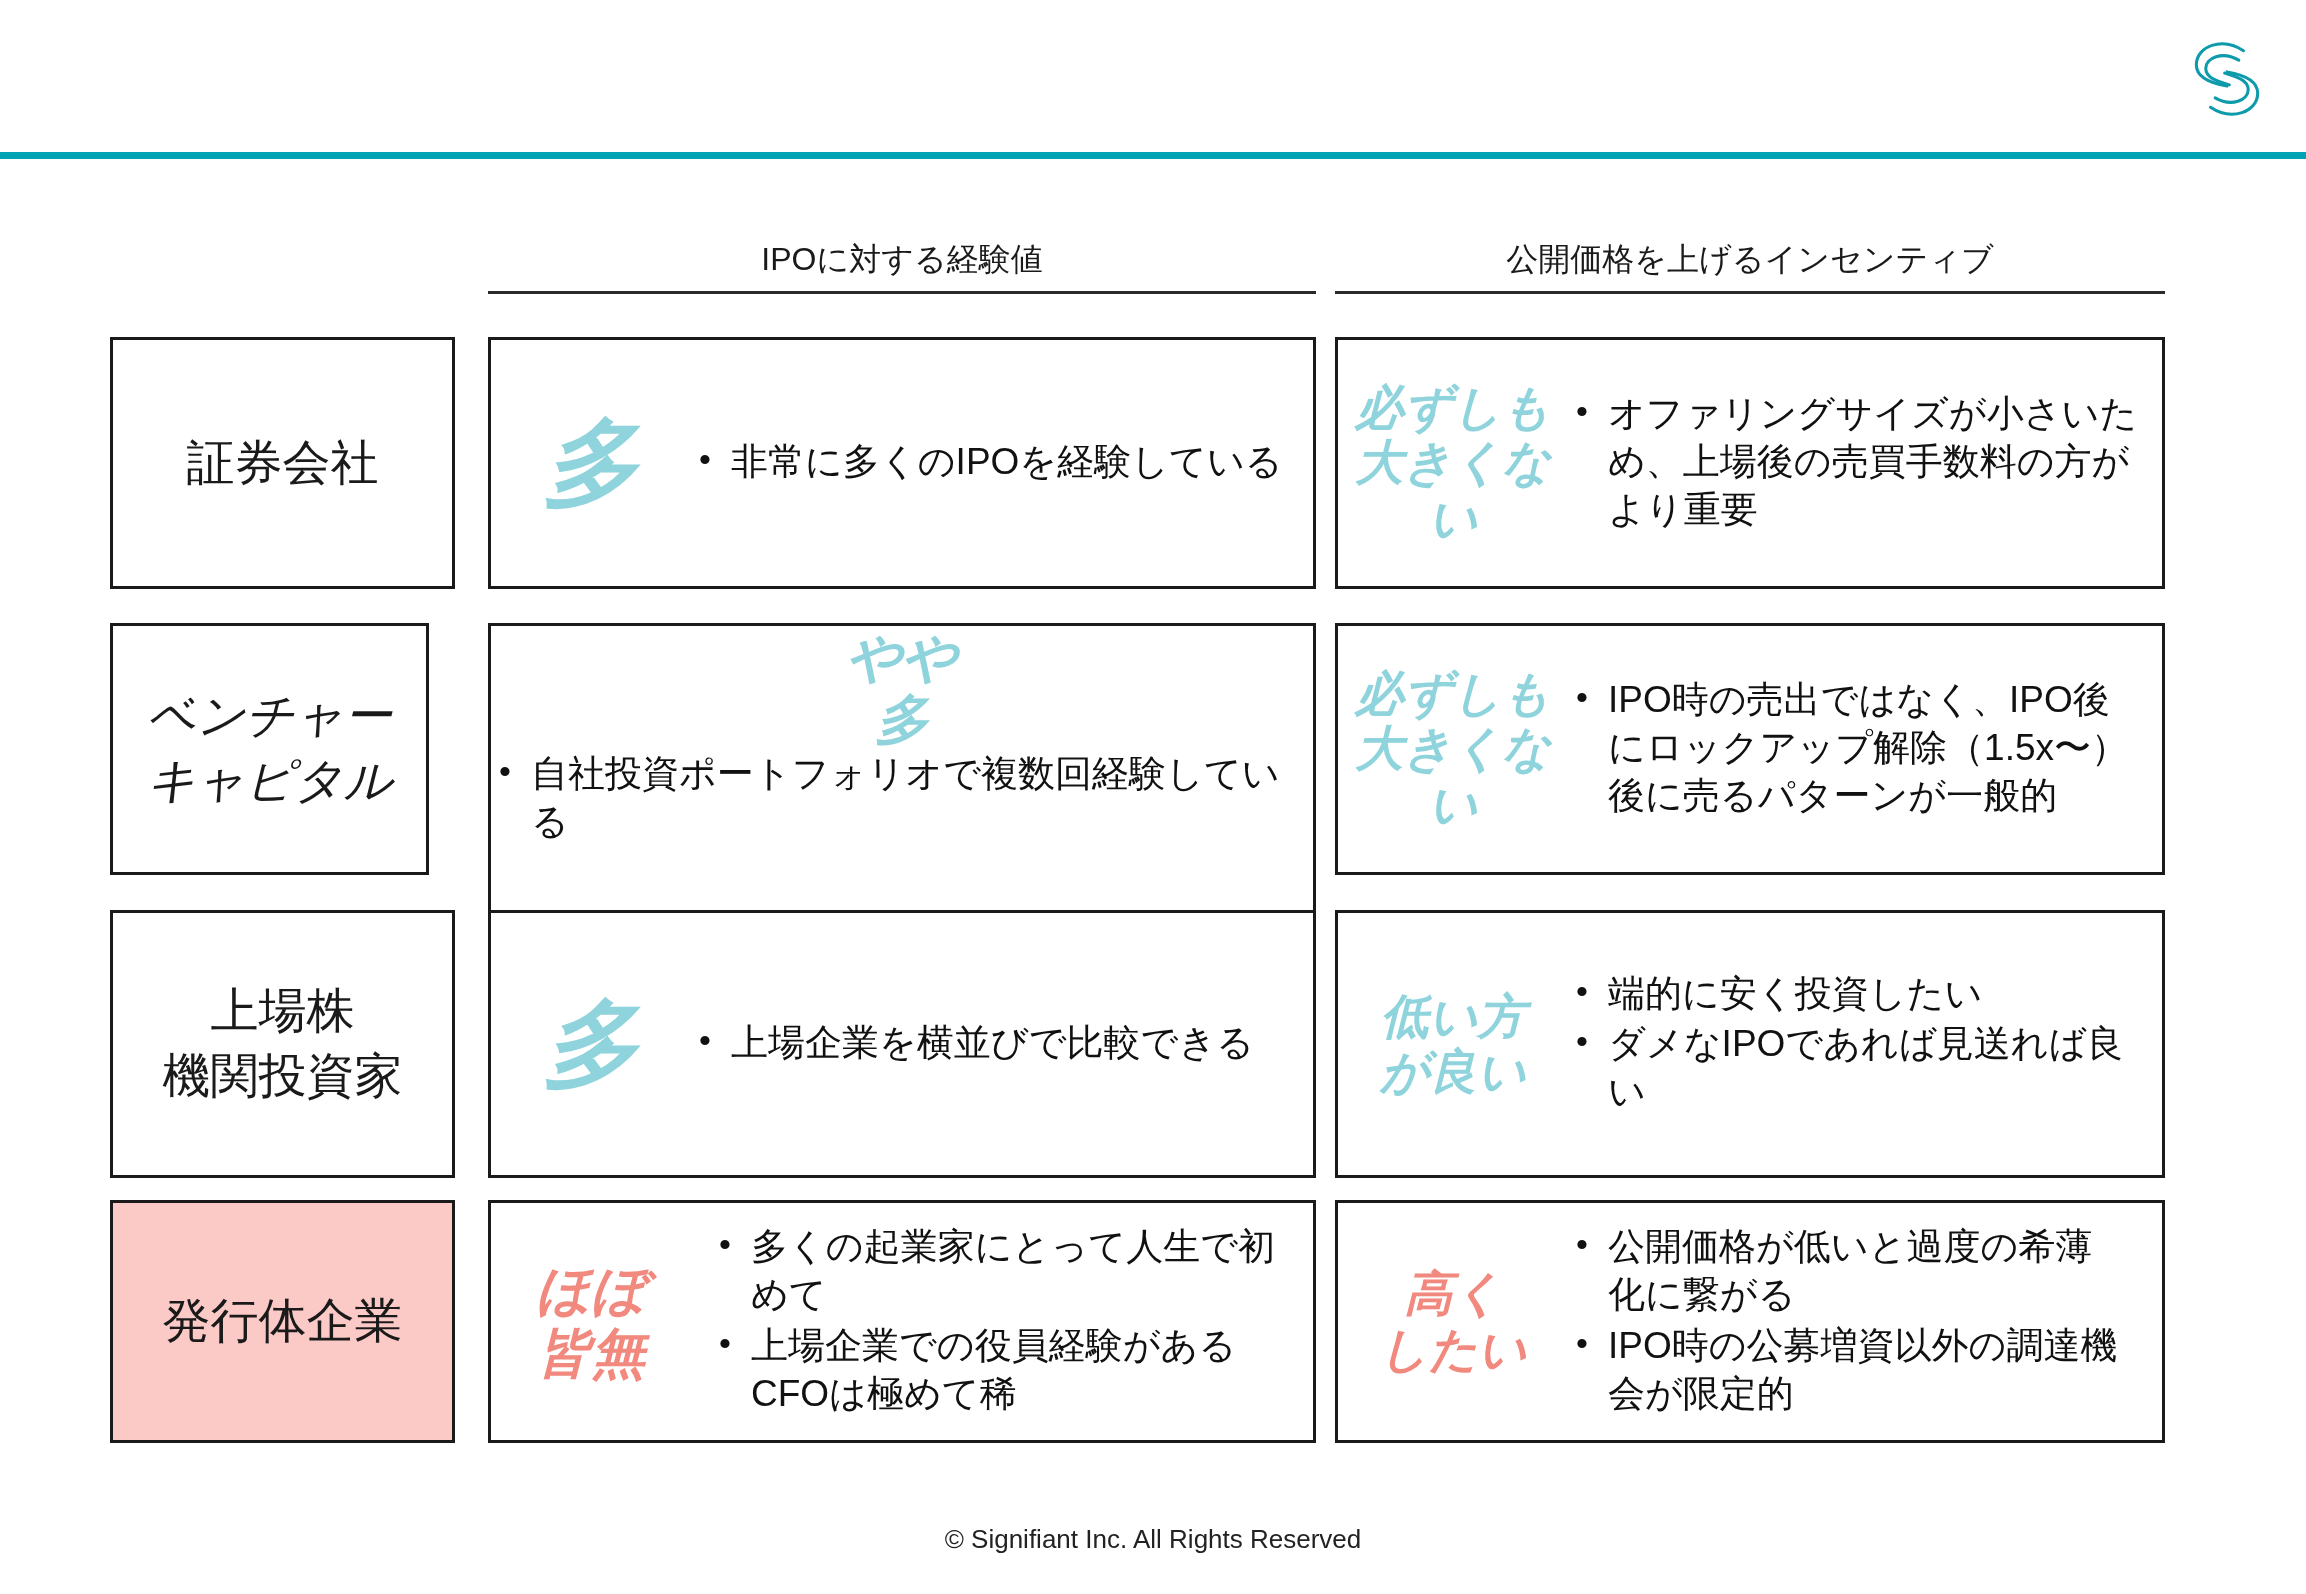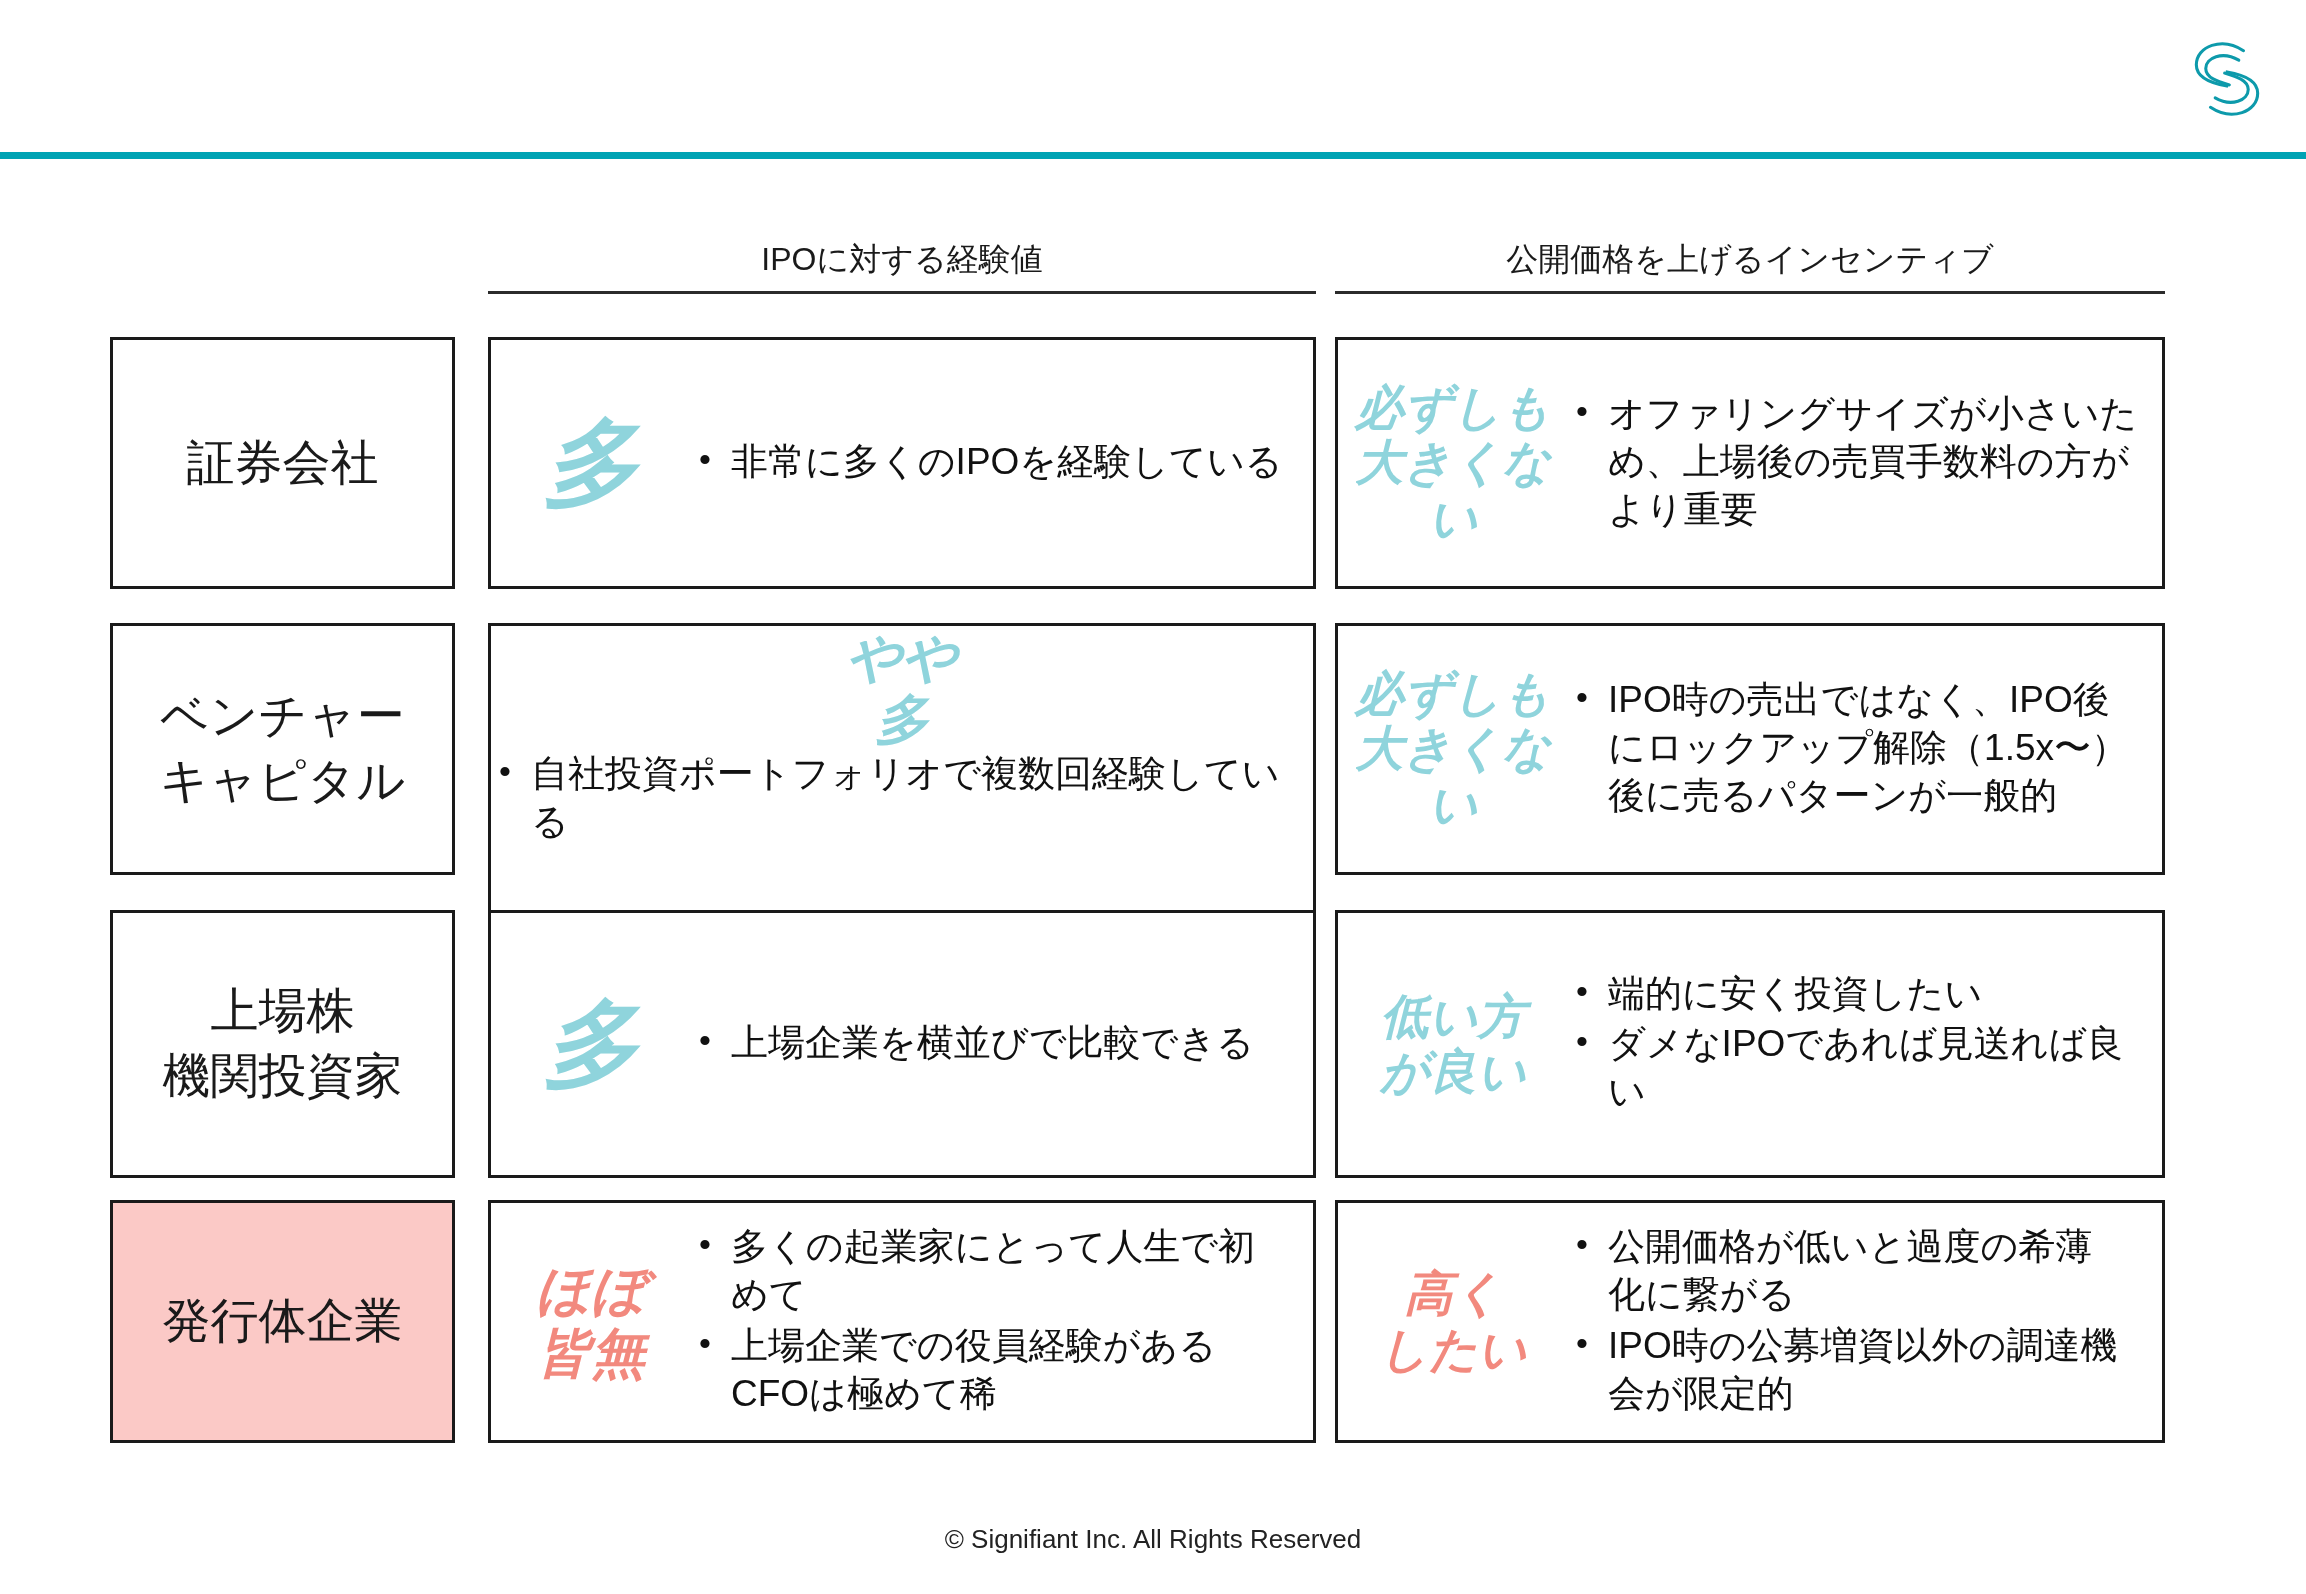--- a/index.html
+++ b/index.html
@@ -81,21 +81,21 @@
         <li>非常に多くのIPOを経験している</li>
       </ul>
     </div>
     <div class="cell content-cell" style="left: 1335px; top: 337px; width: 830px; height: 252px;">
       <div class="verdict teal sm" style="width: 230px; white-space: pre-line;">必ずしも
 大きくない</div>
       <ul class="bullets" style="padding-right: 11px;">
         <li>オファリングサイズが小さいため、上場後の売買手数料の方がより重要</li>
       </ul>
     </div>
-    <div class="cell label-cell" style="left: 110px; top: 623px; width: 345px; height: 252px;">
+    <div class="cell label-cell" style="left: 110px; top: 623px; width: 319px; height: 252px; font-style: italic;">
       <div class="label-text" style="white-space: pre-line;">ベンチャー
 キャピタル</div>
     </div>
     <div class="cell content-cell" style="left: 488px; top: 623px; width: 828px; height: 305px; flex-direction: column;">
       <div class="verdict teal med" style="width: 200px; white-space: pre-line;">やや
 多</div>
       <ul class="bullets" style="padding-right: 24px;">
         <li>自社投資ポートフォリオで複数回経験している</li>
       </ul>
     </div>
@@ -120,21 +120,21 @@
       <div class="verdict teal sm" style="width: 230px; white-space: pre-line;">低い方
 が良い</div>
       <ul class="bullets" style="padding-right: 24px;">
         <li>端的に安く投資したい</li>
         <li>ダメなIPOであれば見送れば良い</li>
       </ul>
     </div>
     <div class="cell label-cell highlight" style="left: 110px; top: 1200px; width: 345px; height: 243px;">
       <div class="label-text" style="white-space: pre-line;">発行体企業</div>
     </div>
-    <div class="cell content-cell" style="left: 488px; top: 1200px; width: 828px; height: 243px;">
+    <div class="cell content-cell" style="left: 488px; top: 1200px; width: 828px; height: 243px; gap: 20px;">
       <div class="verdict pink med" style="width: 200px; white-space: pre-line;">ほぼ
 皆無</div>
       <ul class="bullets" style="padding-right: 24px;">
         <li>多くの起業家にとって人生で初めて</li>
         <li>上場企業での役員経験があるCFOは極めて稀</li>
       </ul>
     </div>
     <div class="cell content-cell" style="left: 1335px; top: 1200px; width: 830px; height: 243px;">
       <div class="verdict pink sm" style="width: 230px; white-space: pre-line;">高く
 したい</div>

